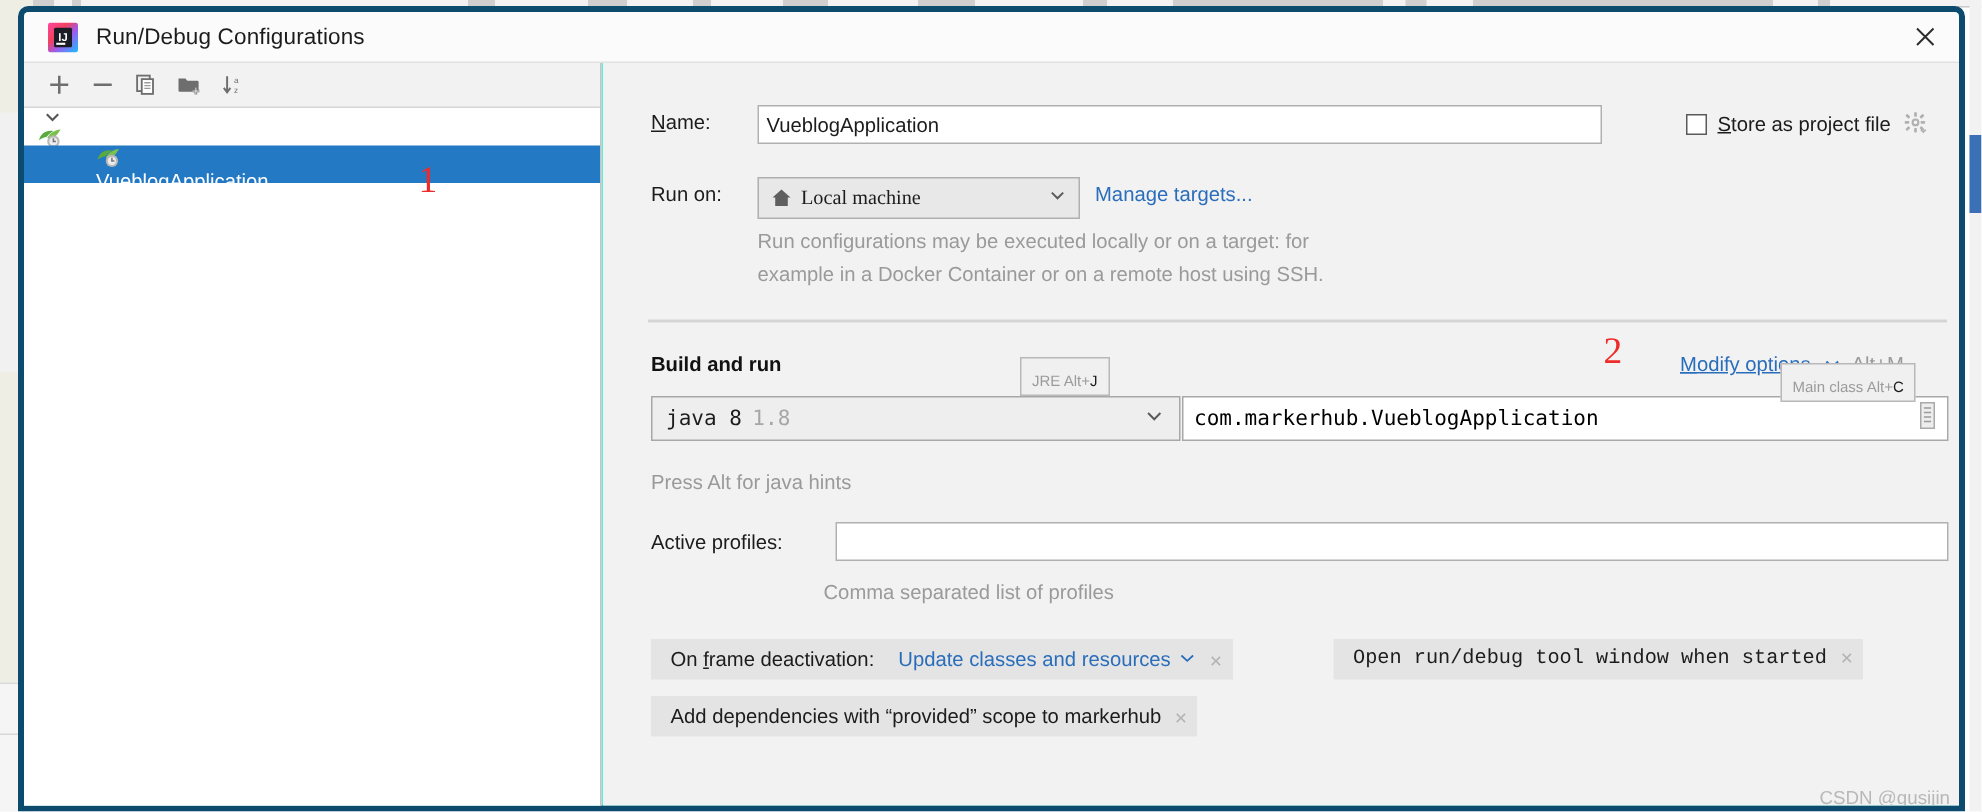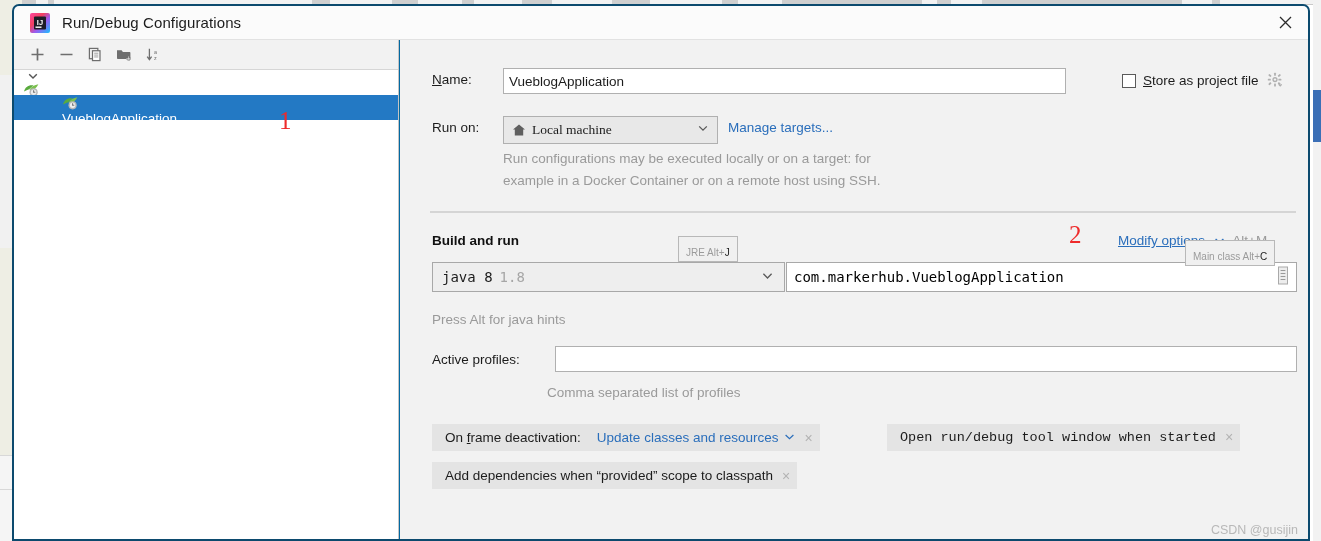--- a/index.html
+++ b/index.html
@@ -49,22 +49,22 @@
   }
   .bg-rightblue {
     position: absolute; right: 0; top: 90px; width: 8px; height: 52px;
     background: #3b6fb6;
   }
 
   
   .dialog {
     position: absolute; left: 12px; top: 4px;
     width: 1298px; height: 537px;
-    background: #0369a1;
-    border: 2px solid #0c4a6e;
+    background: #5eead4;
+    border: 4px solid #0c4a6e;
     border-radius: 7px 7px 0 0;
     overflow: hidden;
   }
 
   
   .titlebar {
     position: relative; height: 34px;
     background: #fbfbfb;
     border-bottom: 1px solid #e2e2e2;
   }
@@ -505,21 +505,21 @@
         </span>
         <span class="chip-x">×</span>
       </div>
 
       <div class="chip" style="left:487px; top:384px;font-family:Liberation Mono, monospace;">
         <span>Open run/debug tool window when started</span>
         <span class="chip-x">×</span>
       </div>
 
       <div class="chip" style="left:32px; top:422px;">
-        <span>Add dependencies when “provided” scope to classpath</span>
+        <span>Add dependencies with “provided” scope to markerhub</span>
         <span class="chip-x">×</span>
       </div>
 
       <div class="watermark">CSDN @gusijin</div>
 
     </div>
   </div>
 
   <div class="annot" id="annot-1">1</div>
   <div class="annot" id="annot-2">2</div>

